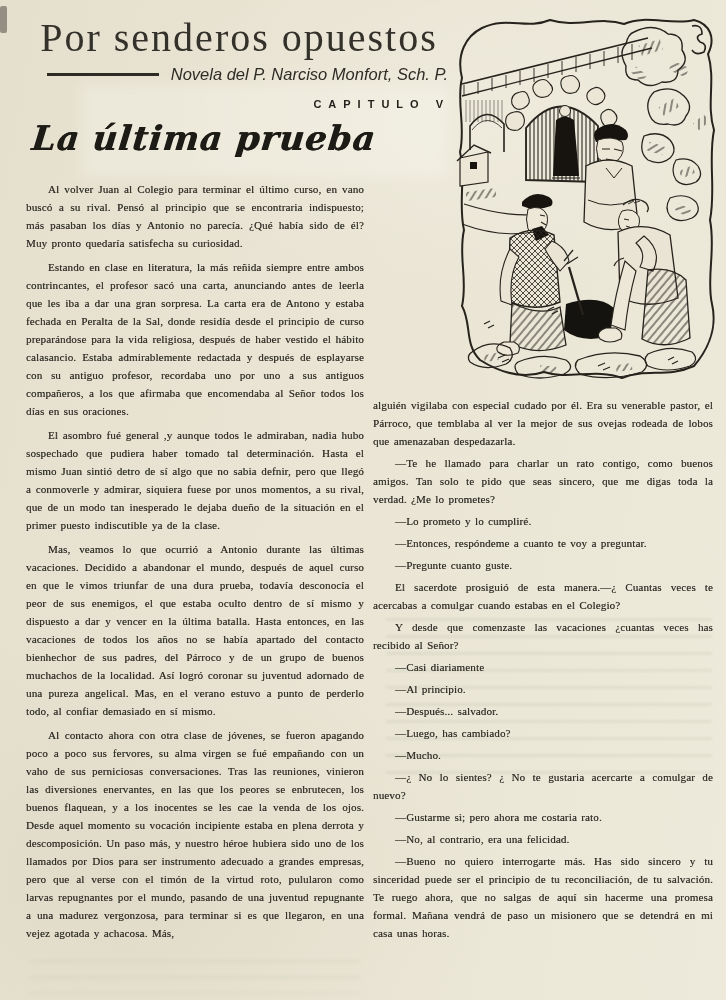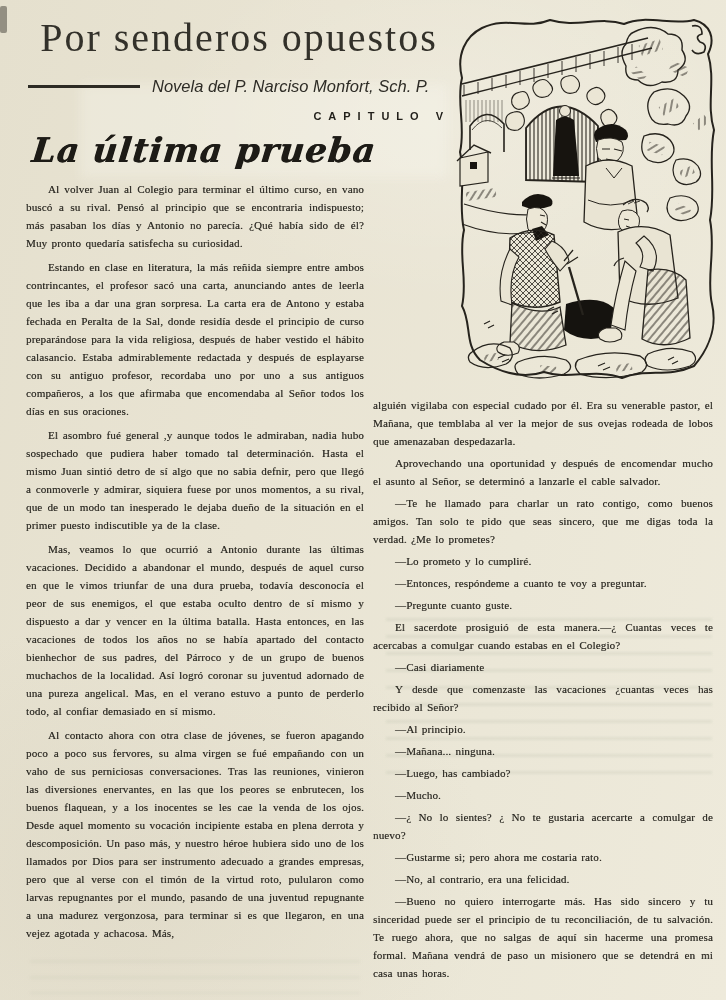--- a/index.html
+++ b/index.html
@@ -22,21 +22,21 @@
     background:repeating-linear-gradient(180deg, rgba(108,128,104,0.09) 0 3px, rgba(0,0,0,0) 3px 17px);
     filter:blur(1.2px); }
   .ghost-lines2 { position:absolute; left:30px; top:960px; width:330px; height:34px;
     background:repeating-linear-gradient(180deg, rgba(120,130,110,0.06) 0 3px, rgba(0,0,0,0) 3px 16px);
     filter:blur(1.5px); }
 
   
   .header { position:absolute; left:28px; top:14px; width:422px; }
   .title { font-size:40px; font-weight:400; letter-spacing:2px; color:#33312a;
     text-align:center; white-space:nowrap; }
-  .subtitle-row { display:flex; align-items:center; margin-top:16px; padding-right:2px; }
+  .subtitle-row { display:flex; align-items:center; justify-content:flex-end; margin-top:4px; padding-right:2px; }
   .rule { width:112px; height:2.5px; background:#2d2b24; margin-right:12px; flex:0 0 auto; }
   .subtitle { font-family:"Liberation Sans", sans-serif; font-style:italic;
     font-size:16.5px; color:#2e2c26; white-space:nowrap; }
   .chapter { margin-top:14px; text-align:right; font-family:"Liberation Sans", sans-serif;
     font-weight:bold; font-size:11px; letter-spacing:7px; color:#211f1a; }
   .script-heading { margin-top:8px; margin-left:4px;
     font-family:"DejaVu Serif", serif; font-style:italic; font-weight:bold;
     font-size:34px; letter-spacing:1px; color:#1d1b16; transform:skewX(-6deg);
     text-shadow:0.6px 0 0 #1d1b16; }
 
@@ -178,31 +178,30 @@
   </div>
 
   <div class="col col-left">
       <p class="para">Al volver Juan al Colegio para terminar el último curso, en vano buscó a su rival. Pensó al principio que se encontraria indispuesto; más pasaban los días y Antonio no parecía. ¿Qué había sido de él? Muy pronto quedaría satisfecha su curiosidad.</p>
       <p class="para">Estando en clase en literatura, la más reñida siempre entre ambos contrincantes, el profesor sacó una carta, anunciando antes de leerla que les iba a dar una gran sorpresa. La carta era de Antono y estaba fechada en Peralta de la Sal, donde residía desde el principio de curso preparándose para la vida religiosa, después de haber vestido el hábito calasancio. Estaba admirablemente redactada y después de esplayarse con su antiguo profesor, recordaba uno por uno a sus antiguos compañeros, a los que afirmaba que encomendaba al Señor todos los días en sus oraciones.</p>
       <p class="para">El asombro fué general ,y aunque todos le admiraban, nadia hubo sospechado que pudiera haber tomado tal determinación. Hasta el mismo Juan sintió detro de sí algo que no sabia defnir, pero que llegó a conmoverle y admirar, siquiera fuese por unos momentos, a su rival, que de un modo tan inesperado le dejaba dueño de la situación en el primer puesto indiscutible ya de la clase.</p>
       <p class="para">Mas, veamos lo que ocurrió a Antonio durante las últimas vacaciones. Decidido a abandonar el mundo, después de aquel curso en que le vimos triunfar de una dura prueba, todavía desconocía el peor de sus enemigos, el que estaba oculto dentro de sí mismo y dispuesto a dar y vencer en la última batalla. Hasta entonces, en las vacaciones de todos los años no se había apartado del contacto bienhechor de sus padres, del Párroco y de un grupo de buenos muchachos de la localidad. Así logró coronar su juventud adornado de una pureza angelical. Mas, en el verano estuvo a punto de perderlo todo, al confiar demasiado en sí mismo.</p>
       <p class="para">Al contacto ahora con otra clase de jóvenes, se fueron apagando poco a poco sus fervores, su alma virgen se fué empañando con un vaho de sus perniciosas conversaciones. Tras las reuniones, vinieron las diversiones enervantes, en las que los peores se enbrutecen, los buenos flaquean, y a los inocentes se les cae la venda de los ojos. Desde aquel momento su vocación incipiente estaba en plena derrota y descomposición. Un paso más, y nuestro héroe hubiera sido uno de los llamados por Dios para ser instrumento adecuado a grandes empresas, pero que al verse con el timón de la virtud roto, pulularon como larvas repugnantes por el mundo, pasando de una juventud repugnante a una madurez vergonzosa, para terminar si es que llegaron, en una vejez agotada y achacosa. Más,</p>
     </div>
   <div class="col col-right">
-      <p class="para">alguién vigilaba con especial cudado por él. Era su venerable pastor, el Mañana, que temblaba al ver la mejor de sus ovejas rodeada de lobos que amenazaban despedazarla.</p>
-      <p class="para">Aprovechando una oportunidad y después de encomendar mucho el asunto al Señor, se determinó a lanzarle el cable salvador.</p>
+      <p class="para">alguién vigilaba con especial cudado por él. Era su venerable pastor, el Párroco, que temblaba al ver la mejor de sus ovejas rodeada de lobos que amenazaban despedazarla.</p>
       <p class="para">—Te he llamado para charlar un rato contigo, como buenos amigos. Tan solo te pido que seas sincero, que me digas toda la verdad. ¿Me lo prometes?</p>
       <p class="para">—Lo prometo y lo cumpliré.</p>
       <p class="para">—Entonces, respóndeme a cuanto te voy a preguntar.</p>
       <p class="para">—Pregunte cuanto guste.</p>
       <p class="para">El sacerdote prosiguió de esta manera.—¿ Cuantas veces te acercabas a comulgar cuando estabas en el Colegio?</p>
+      <p class="para">Y desde que comenzaste las vacaciones ¿cuantas veces has recibido al Señor?</p>
       <p class="para">—Casi diariamente</p>
-      <p class="para">Y desde que comenzaste las vacaciones ¿cuantas veces has recibido al Señor?</p>
       <p class="para">—Al principio.</p>
-      <p class="para">—Mañana... ninguna.</p>
+      <p class="para">—Después... salvador.</p>
       <p class="para">—Luego, has cambiado?</p>
       <p class="para">—Mucho.</p>
       <p class="para">—¿ No lo sientes? ¿ No te gustaria acercarte a comulgar de nuevo?</p>
       <p class="para">—Gustarme si; pero ahora me costaria rato.</p>
       <p class="para">—No, al contrario, era una felicidad.</p>
       <p class="para">—Bueno no quiero interrogarte más. Has sido sincero y tu sinceridad puede ser el principio de tu reconciliación, de tu salvación. Te ruego ahora, que no salgas de aquí sin hacerme una promesa formal. Mañana vendrá de paso un misionero que se detendrá en mi casa unas horas.</p>
     </div>
 
 </div>
 

